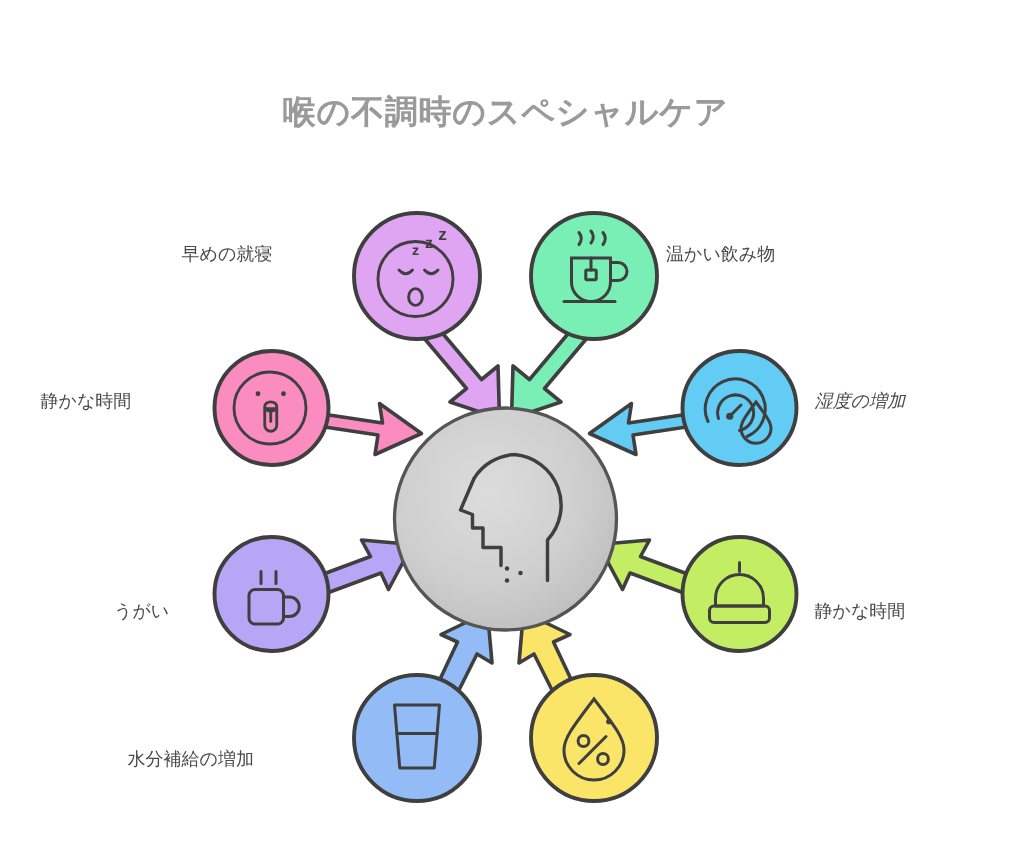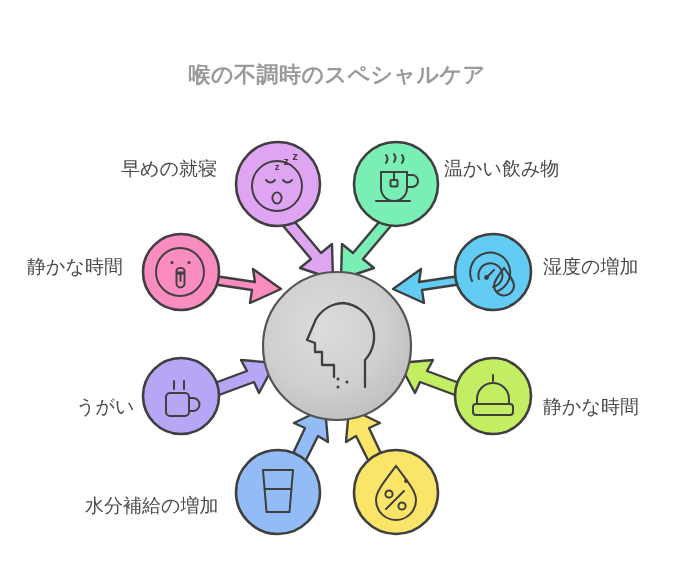--- a/index.html
+++ b/index.html
@@ -44,32 +44,32 @@
     left: 0;
     top: 0;
     width: 674px;
     height: 578px;
     display: block;
   }
 
   
   .node-label {
     position: absolute;
-    font-size: 19px;
+    font-size: 12px;
     color: #4a4a4a;
     line-height: 22px;
     white-space: nowrap;
   }
   .label-right { text-align: left; }
   .label-left  { text-align: right; }
 
   .lbl-early-bedtime { left: 121px; top: 158px; }
   .lbl-warm-drinks   { left: 444px; top: 158px; }
   .lbl-quiet-time    { left: 27px;  top: 256px; }
-  .lbl-humidity      { left: 543px; top: 256px; }
+  .lbl-humidity      { left: 543px; top: 256px; font-style: italic; }
   .lbl-gargling      { left: 76px;  top: 396px; }
   .lbl-neck-warm     { left: 543px; top: 396px; }
   .lbl-hydration     { left: 85px;  top: 495px; }
   .lbl-oil-intake    { left: 444px; top: 495px; }
 </style>
 </head>
 <body>
 
 <div id="diagram-root">
 

